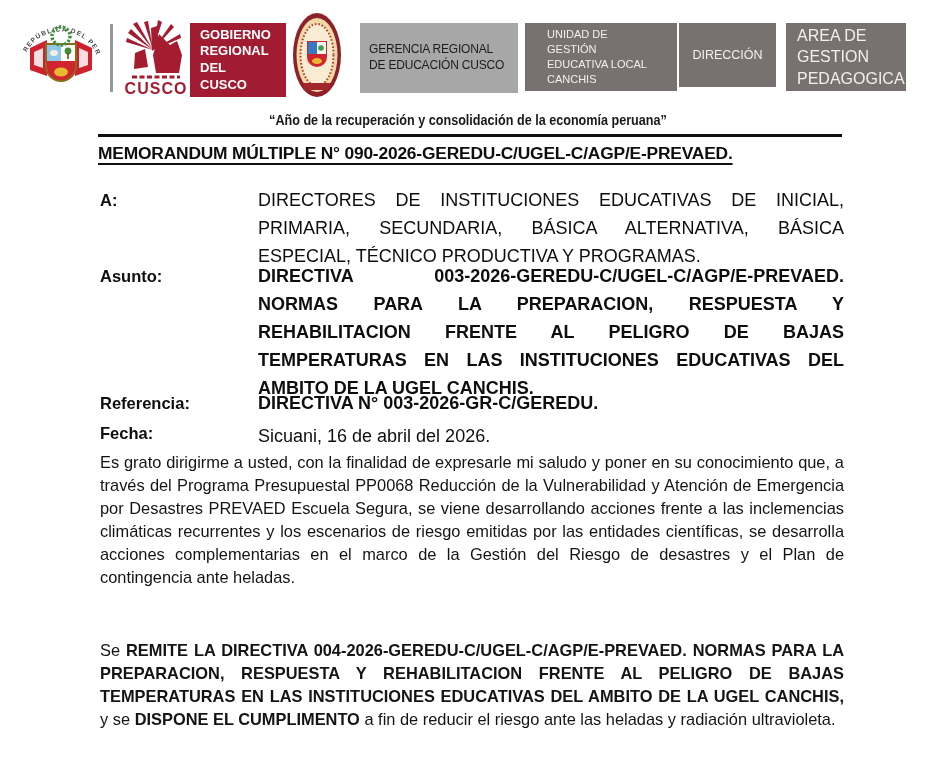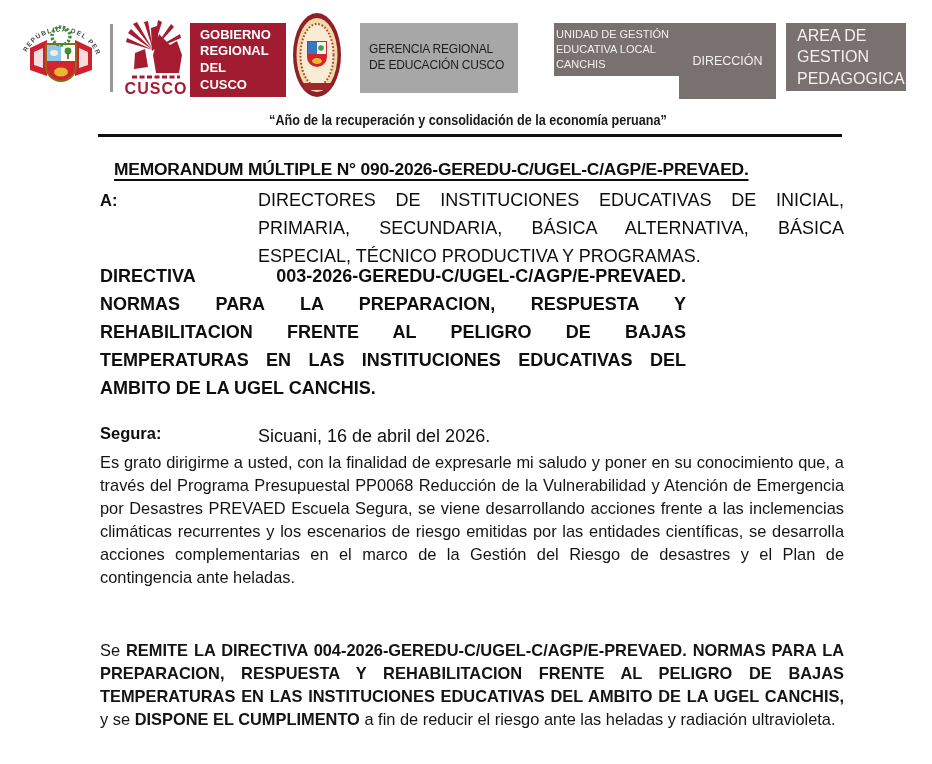--- a/index.html
+++ b/index.html
@@ -6,34 +6,34 @@
   .page{position:relative;width:932px;height:764px;background:#ffffff;
         font-family:"Liberation Sans",sans-serif;color:#111;overflow:hidden;}
 
   
   .hbox{position:absolute;top:23px;box-sizing:border-box;display:flex;align-items:center;}
   .hbox-red{left:190px;width:96px;height:74px;background:#a11c31;color:#ffffff;
             font-weight:bold;font-size:13px;line-height:1.28;padding:0 10px;}
   .hbox-light{left:360px;width:158px;height:70px;background:#a7a7a7;color:#1d1d1d;
             font-size:12px;line-height:1.32;padding:0 9px;letter-spacing:-0.2px;}
   .hbox-dark{background:#787170;color:#f2f0ef;}
-  .hbox-unidad{left:554px;width:152px;height:53px;font-size:11px;line-height:1.38;padding:0 2px;}
-  .hbox-direccion{left:679px;width:97px;height:76px;font-size:12.5px;justify-content:center;padding:0 4px;}
+  .hbox-unidad{left:525px;width:152px;height:68px;font-size:11px;line-height:1.38;padding:0 22px;}
+  .hbox-direccion{left:679px;width:97px;height:64px;font-size:12.5px;justify-content:center;padding:0 4px;}
   .hbox-area{left:786px;width:120px;height:68px;font-size:16px;line-height:1.35;padding:0 11px;}
   .coat{position:absolute;left:18px;top:8px;}
   .hdivider{position:absolute;left:110px;top:24px;width:3px;height:68px;background:#98989a;}
   .cuscologo{position:absolute;left:125px;top:20px;}
   .seal{position:absolute;left:291px;top:11px;}
 
   
   .slogan{position:absolute;left:94px;top:112px;width:748px;text-align:center;
           font-weight:bold;font-size:14px;color:#1a1a1a;}
   .slogan span{display:inline-block;transform:scaleX(.9);transform-origin:center;}
   .rule{position:absolute;left:98px;top:134px;width:744px;height:3px;background:#101010;}
-  .memo-title{position:absolute;left:98px;top:143px;margin:16px;font-size:17.4px;font-weight:bold;
+  .memo-title{position:absolute;left:98px;top:143px;margin:0;font-size:17.4px;font-weight:bold;
           color:#0e0e0e;letter-spacing:-0.2px;text-decoration:underline;
           text-decoration-thickness:2px;text-underline-offset:4px;white-space:nowrap;}
 
   
   .frow{position:absolute;left:100px;width:744px;display:flex;}
   .flabel{width:158px;flex:none;font-weight:bold;font-size:16.5px;line-height:28px;color:#0e0e0e;}
   .fvalue{width:586px;text-align:justify;font-size:18px;line-height:28px;color:#0e0e0e;}
   .fvalue.bold{font-weight:bold;}
   .row-a{top:186px;}
   .row-asunto{top:262px;}
@@ -132,24 +132,29 @@
     <span>“Año de la recuperación y consolidación de la economía peruana”</span>
   </div>
   <div class="rule"></div>
   <h1 class="memo-title">MEMORANDUM MÚLTIPLE N° 090-2026-GEREDU-C/UGEL-C/AGP/E-PREVAED.</h1>
 
   <div class="frow row-a">
     <div class="flabel">A:</div>
     <div class="fvalue">DIRECTORES DE INSTITUCIONES EDUCATIVAS DE INICIAL, PRIMARIA, SECUNDARIA, BÁSICA ALTERNATIVA, BÁSICA ESPECIAL, TÉCNICO PRODUCTIVA Y PROGRAMAS.</div>
   </div>
   <div class="frow row-asunto">
+    <div class="flabel">Asunto:</div>
     <div class="fvalue bold">DIRECTIVA 003-2026-GEREDU-C/UGEL-C/AGP/E-PREVAED. NORMAS PARA LA PREPARACION, RESPUESTA Y REHABILITACION FRENTE AL PELIGRO DE BAJAS TEMPERATURAS EN LAS INSTITUCIONES EDUCATIVAS DEL AMBITO DE LA UGEL CANCHIS.</div>
   </div>
+  <div class="frow row-ref">
+    <div class="flabel">Referencia:</div>
+    <div class="fvalue bold">DIRECTIVA N° 003-2026-GR-C/GEREDU.</div>
+  </div>
   <div class="frow row-fecha">
-    <div class="flabel">Segura:</div>
+    <div class="flabel">Fecha:</div>
     <div class="fvalue">Sicuani, 16 de abril del 2026.</div>
   </div>
 
   <p class="para para1">Es grato dirigirme a usted, con la finalidad de expresarle mi saludo y poner en su conocimiento que, a través del Programa Presupuestal PP0068 Reducción de la Vulnerabilidad y Atención de Emergencia por Desastres PREVAED Escuela Segura, se viene desarrollando acciones frente a las inclemencias climáticas recurrentes y los escenarios de riesgo emitidas por las entidades científicas, se desarrolla acciones complementarias en el marco de la Gestión del Riesgo de desastres y el Plan de contingencia ante heladas.</p>
 
   <p class="para para2"><span>Se </span><span class="b">REMITE LA DIRECTIVA 004-2026-GEREDU-C/UGEL-C/AGP/E-PREVAED. NORMAS PARA LA PREPARACION, RESPUESTA Y REHABILITACION FRENTE AL PELIGRO DE BAJAS TEMPERATURAS EN LAS INSTITUCIONES EDUCATIVAS DEL AMBITO DE LA UGEL CANCHIS,</span><span> y se </span><span class="b">DISPONE EL CUMPLIMENTO</span><span> a fin de reducir el riesgo ante las heladas y radiación ultravioleta.</span></p>
 
 </div>
 
 </body></html>

